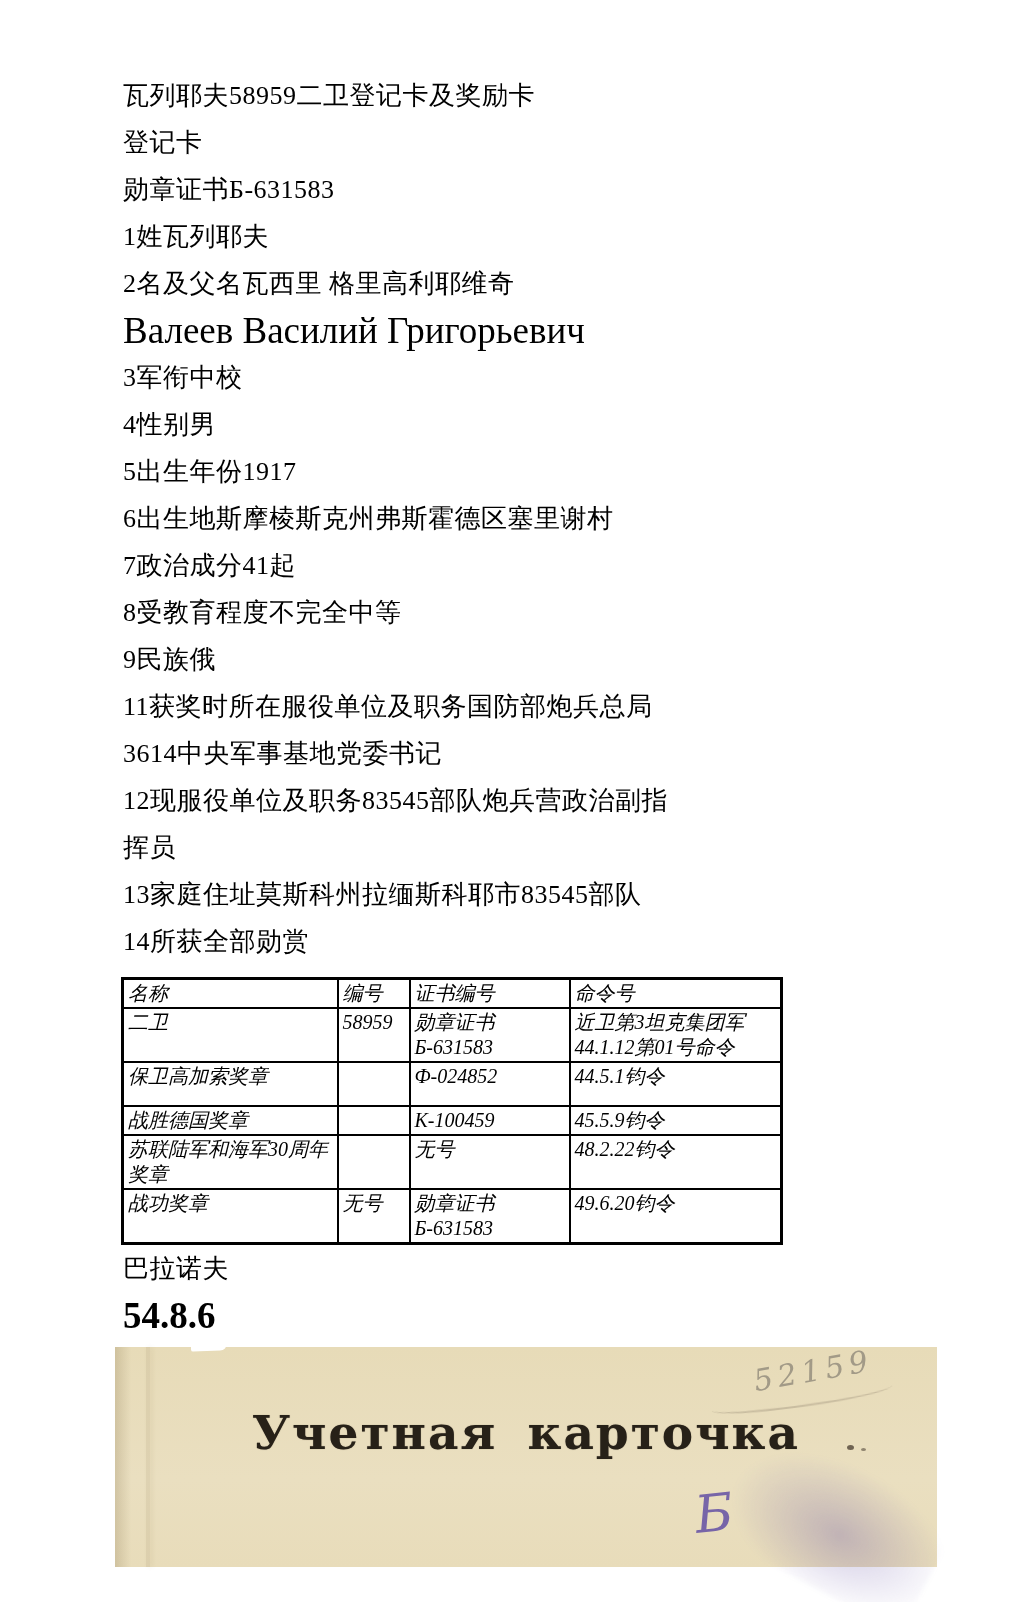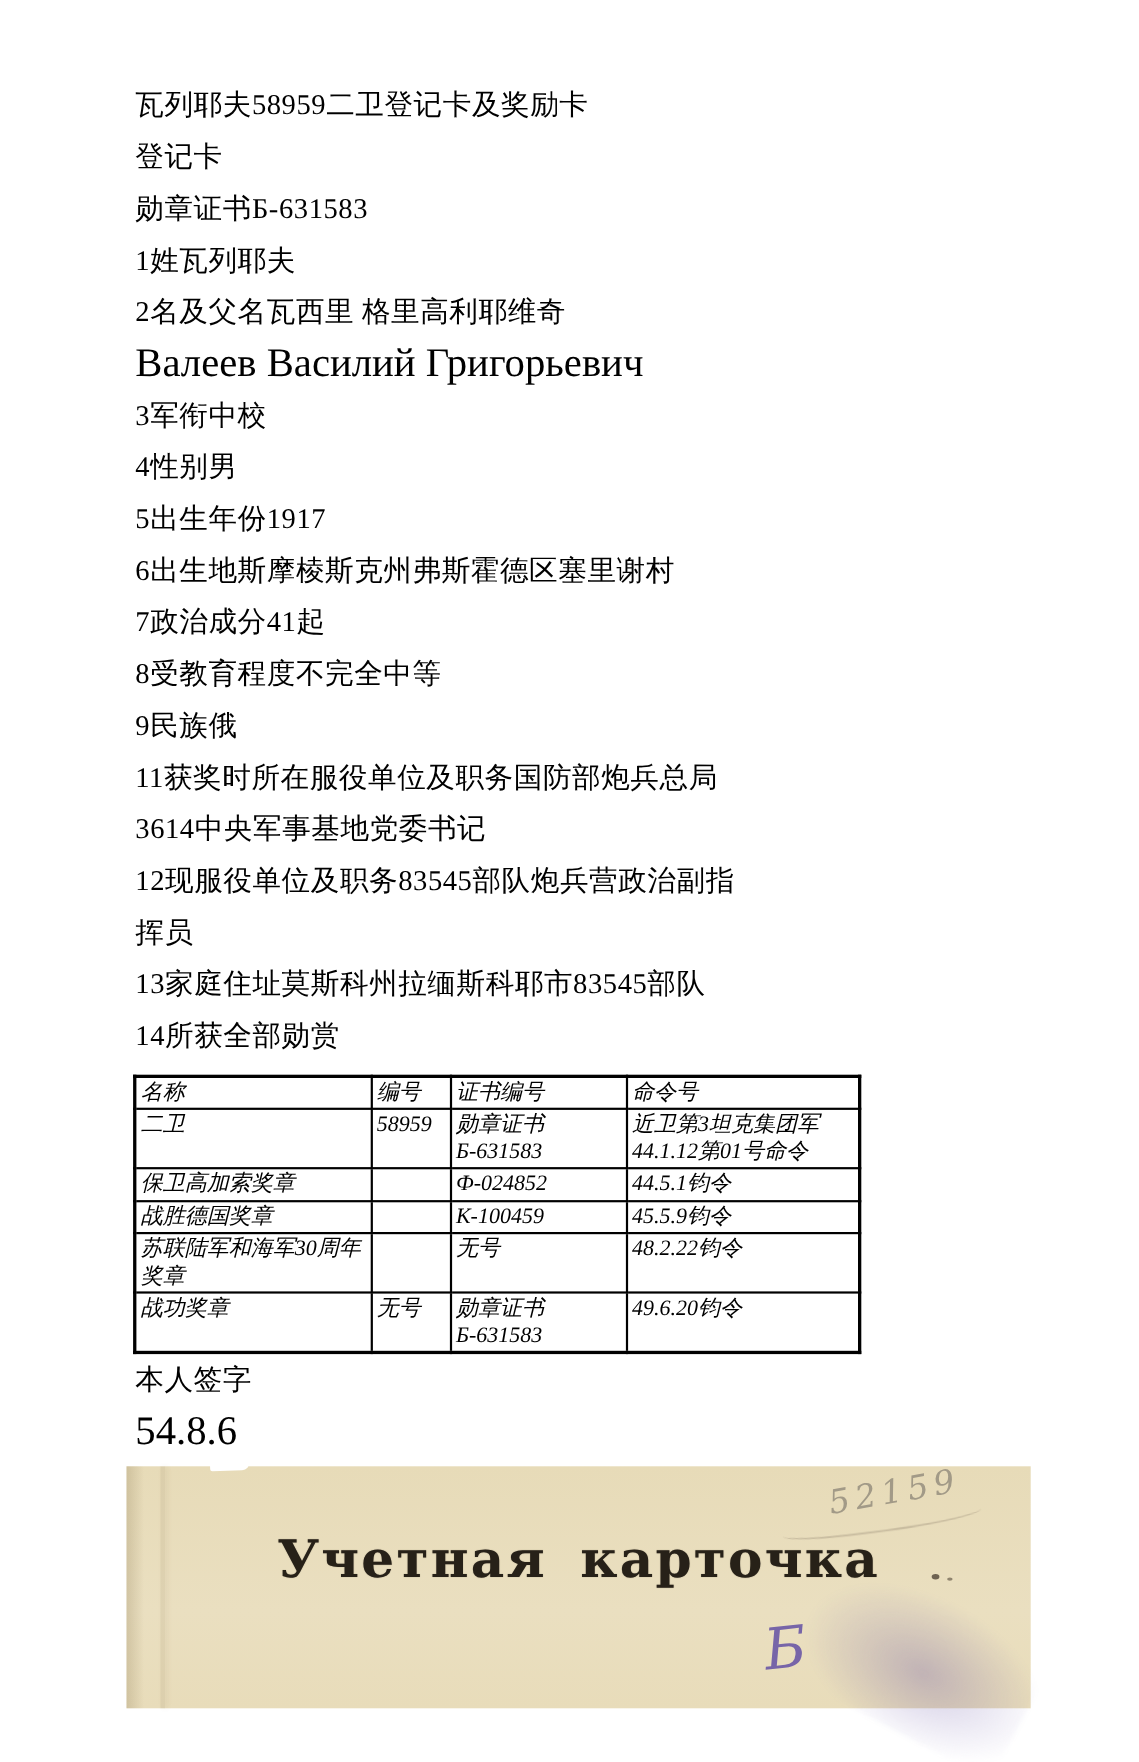--- a/index.html
+++ b/index.html
@@ -3,34 +3,34 @@
 <meta charset="utf-8">
 <style>
   html,body{margin:0;padding:0;}
   body{
     width:1035px;height:1602px;overflow:hidden;background:#ffffff;color:#000;
     font-family:"Liberation Serif","DejaVu Serif",serif;
   }
   .page{padding:72px 0 0 123px;}
   .zh{font-size:26px;line-height:47px;letter-spacing:0.5px;}
   .ru{font-size:37px;line-height:47px;}
-  .date-line{font-size:37px;line-height:47px;}
+  .date-line{font-size:37px;line-height:47px;font-weight:bold;}
 
   table.awards{
     border-collapse:collapse;table-layout:fixed;
     width:659px;margin:12px 0 0 -2px;border:3px solid #000;
   }
   .awards th,.awards td{
     border:2px solid #000;font-weight:normal;text-align:left;vertical-align:top;
     font-size:20px;line-height:25px;padding:1px 1px 1px 4px;
     white-space:pre-line;overflow:hidden;font-style:italic;
   }
   tr.hrow{height:27px;}
   tr.r1{height:50px;}
-  tr.r2{height:30px;}
+  tr.r2{height:44px;}
   tr.r3{height:28px;}
   tr.r4{height:50px;}
   tr.r5{height:25px;}
   tr.r6{height:27px;}
 
   .scan{
     position:relative;margin-left:-8px;margin-top:8px;
     width:822px;height:220px;
     background:linear-gradient(180deg,#e7dbb8 0%,#eadfc0 60%,#e8dcba 100%);
   }
@@ -148,21 +148,21 @@
       </tr>
       <tr class="r5">
         <td>战功奖章</td>
         <td>无号</td>
         <td>勋章证书Б-631583</td>
         <td>49.6.20钧令</td>
       </tr>
     </tbody>
   </table>
 
-  <div class="zh">本人签字</div>
+  <div class="zh">巴拉诺夫</div>
   <div class="date-line">54.8.6</div>
 
   <div class="scan">
     <div class="fold"></div>
     <div class="notch"></div>
     <div class="pencil">52159</div>
     <div class="pencil-squiggle"></div>
     <div class="scan-title">Учетная карточка</div>
 
     <div class="dots"></div>

